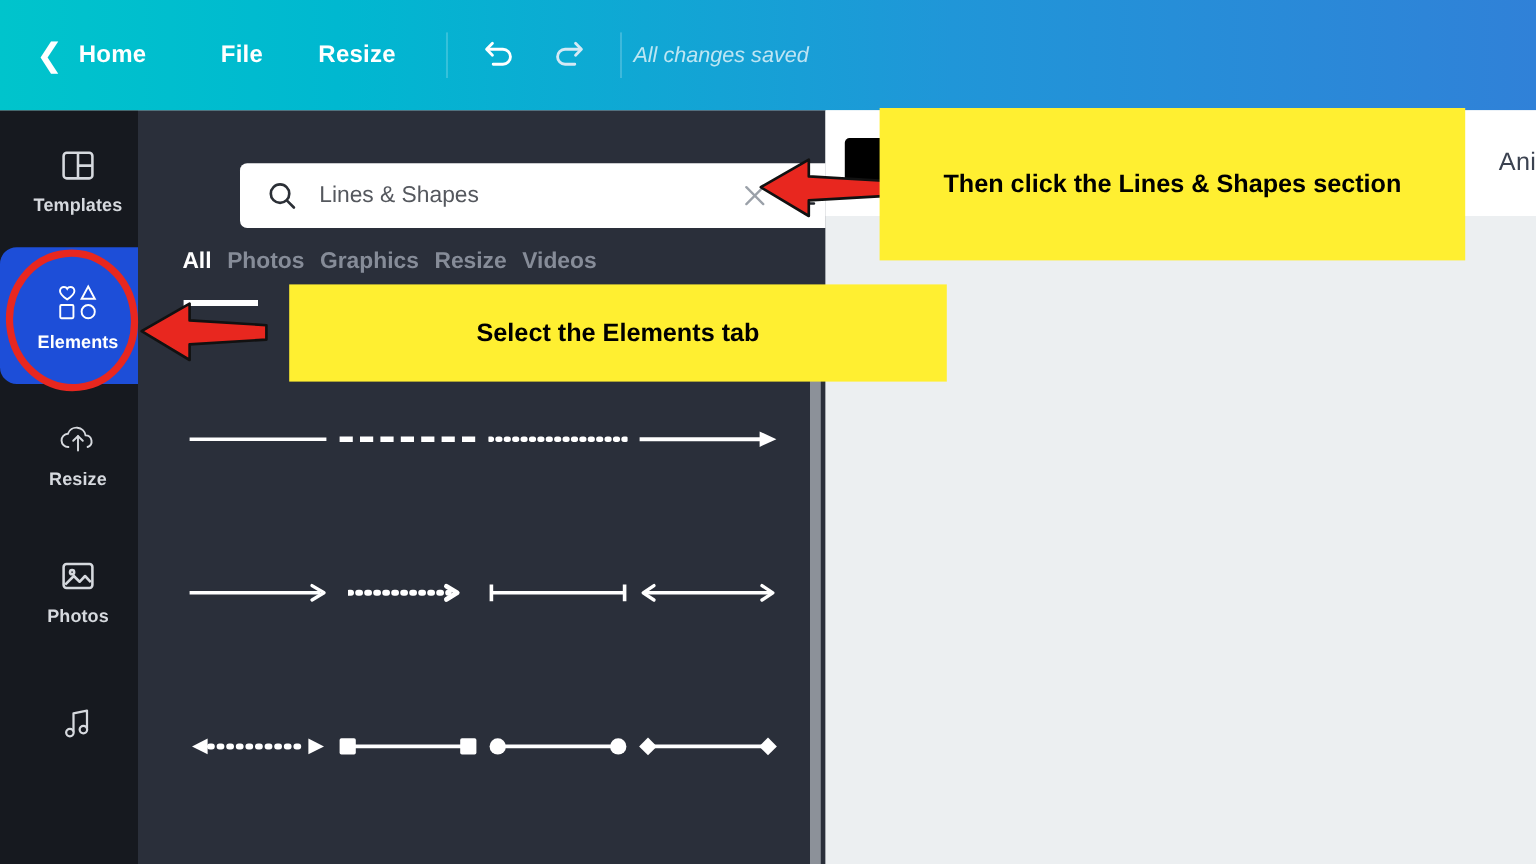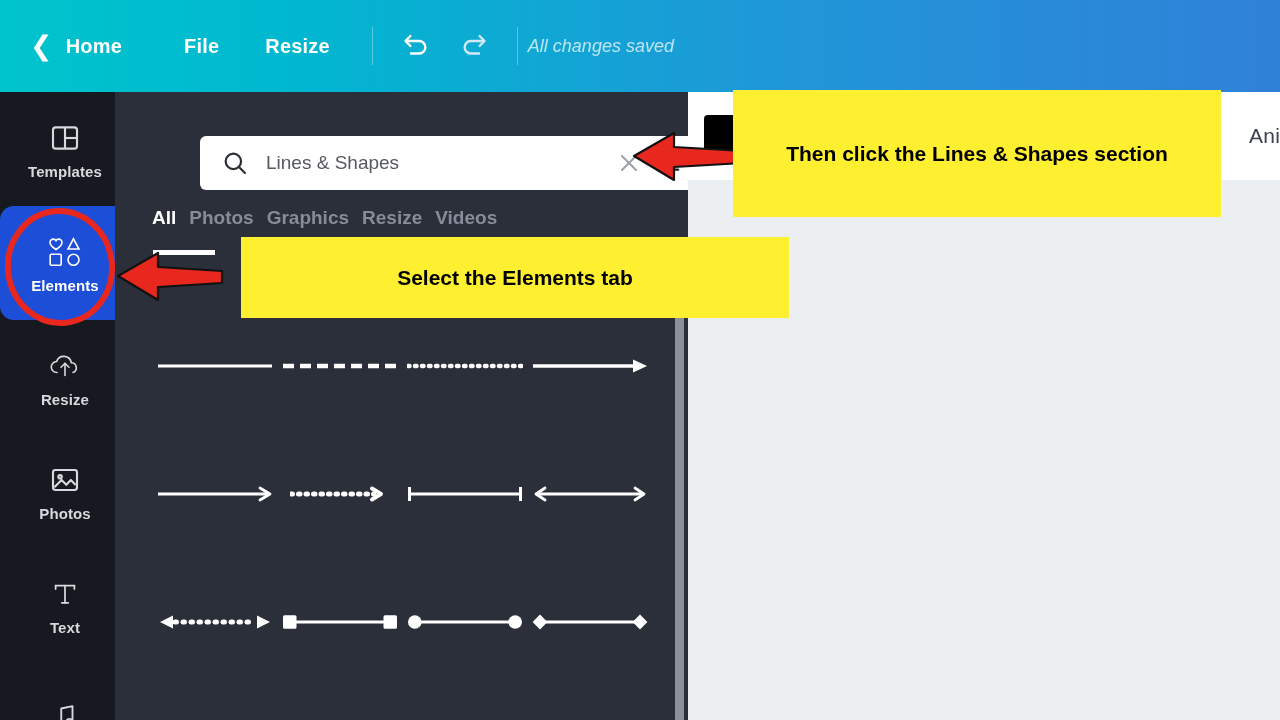--- a/index.html
+++ b/index.html
@@ -222,32 +222,20 @@
       <div class="rail-ico">
         <svg width="32" height="32" viewBox="0 0 24 24" fill="none" stroke="#d6d9de" stroke-width="1.6" stroke-linejoin="round">
           <rect x="3" y="4.5" width="18" height="15" rx="1.8"></rect>
           <circle cx="8.3" cy="9.6" r="1.3"></circle>
             <path d="M4 17.4 9.4 12l3.6 3.6L16.4 12 20 15.8"></path>
         </svg>
       </div>
       <div class="rail-label">Photos</div>
     </div>
 
-    <div class="rail-item">
-      <div class="rail-ico">
-        <svg width="30" height="30" viewBox="0 0 24 24" fill="none" stroke="#d6d9de" stroke-width="1.4" stroke-linecap="round">
-          <line x1="4.5" y1="5.3" x2="19.5" y2="5.3"></line>
-            <line x1="12" y1="5.3" x2="12" y2="19"></line>
-          <line x1="4.5" y1="5.3" x2="4.5" y2="8"></line>
-            <line x1="19.5" y1="5.3" x2="19.5" y2="8"></line>
-          <line x1="9.4" y1="19" x2="14.6" y2="19"></line>
-        </svg>
-      </div>
-      <div class="rail-label">Text</div>
-    </div>
 
     <div class="rail-item">
       <div class="rail-ico">
         <svg width="30" height="30" viewBox="0 0 24 24" fill="none" stroke="#d6d9de" stroke-width="1.5" stroke-linejoin="round">
           <path d="M9 17.5V5.2l9-1.9v12"></path>
             <circle cx="6.6" cy="18" r="2.5"></circle>
             <circle cx="15.6" cy="16" r="2.5"></circle>
         </svg>
       </div>
     </div>

